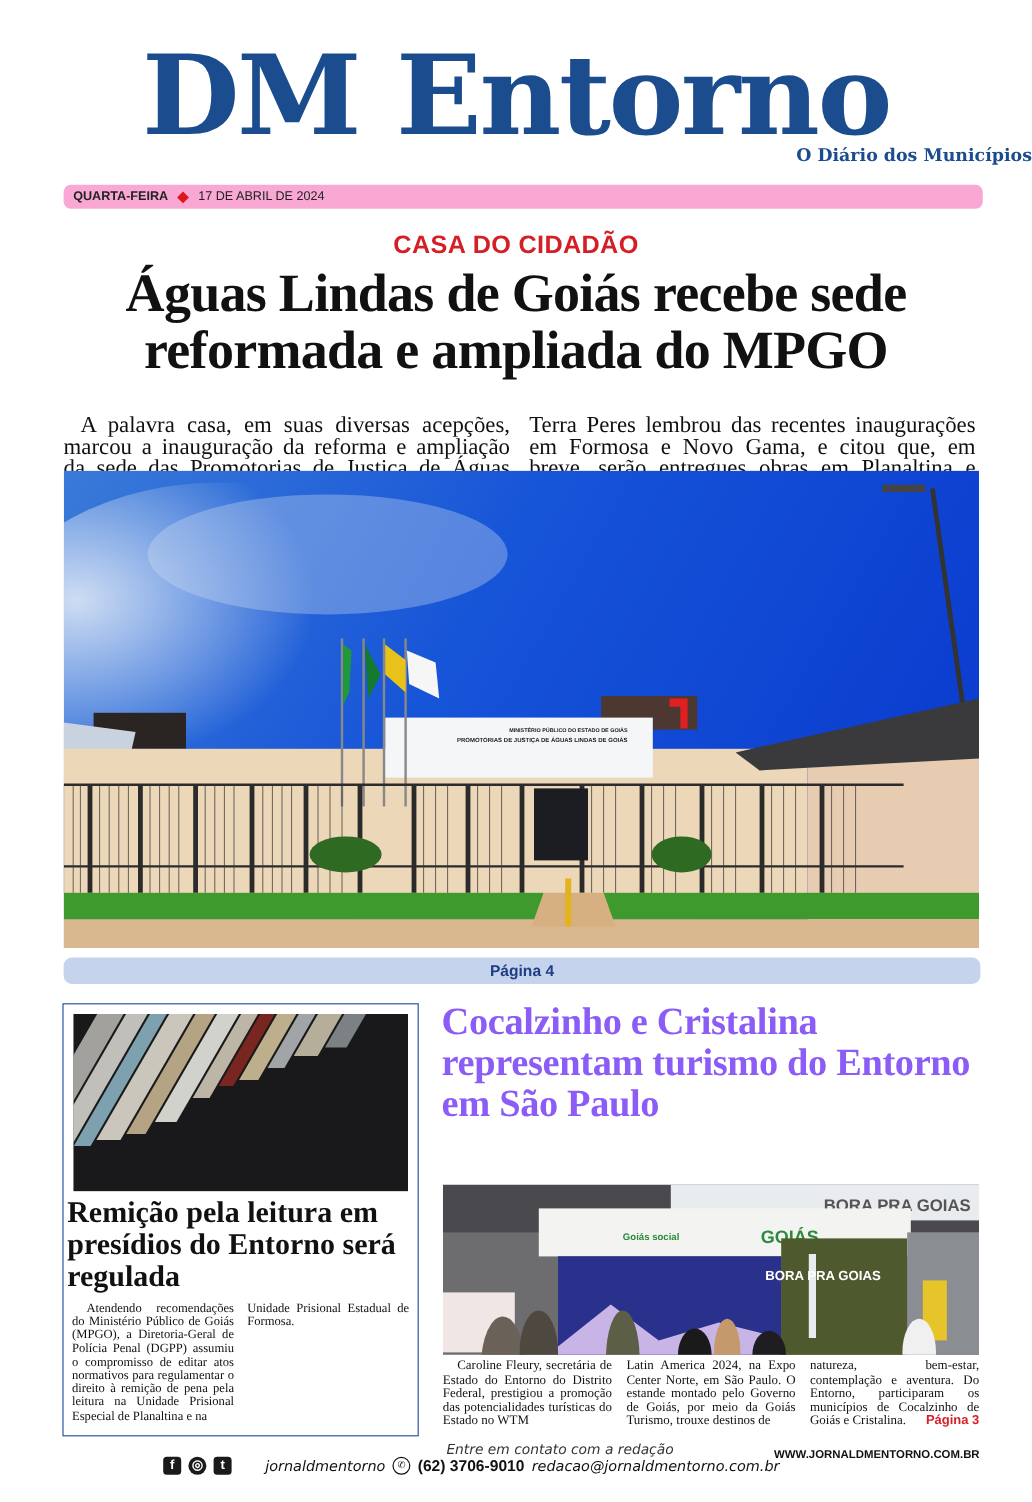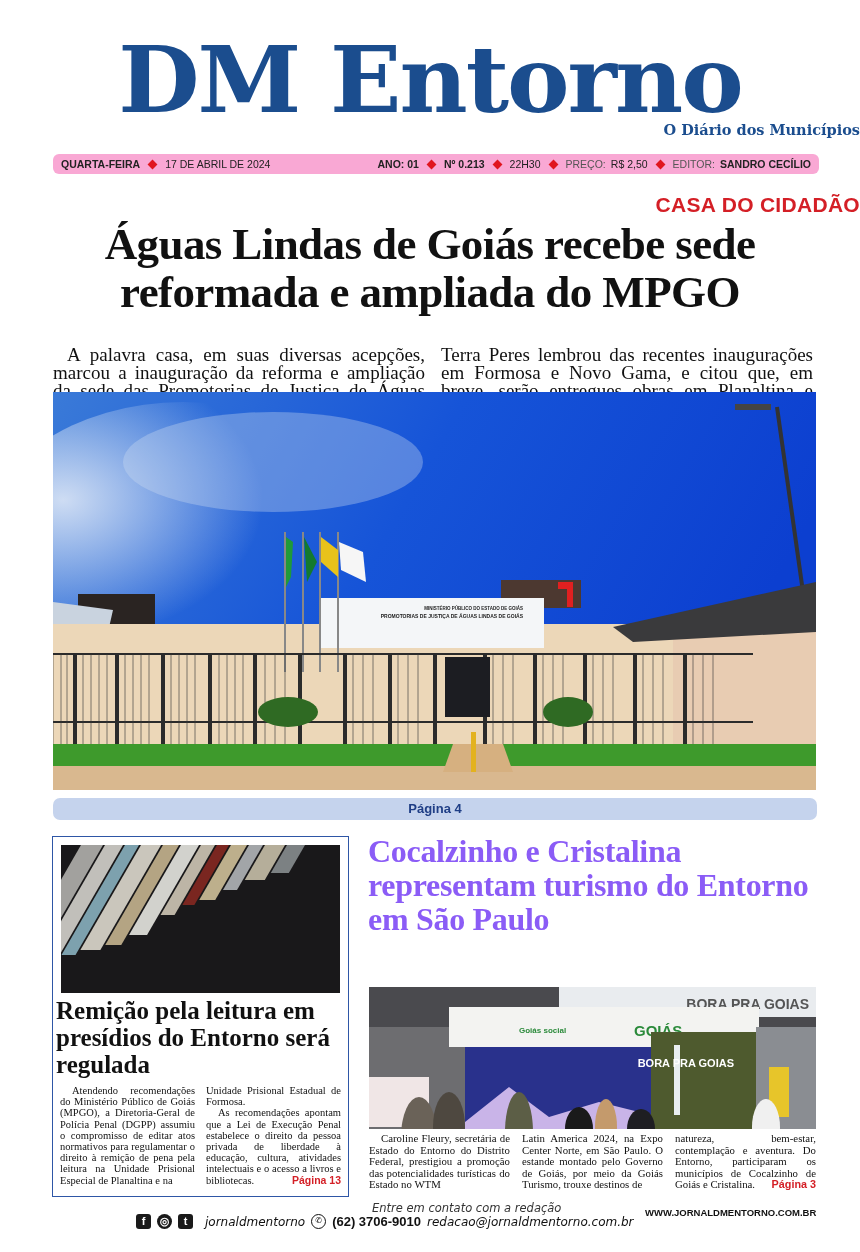--- a/index.html
+++ b/index.html
@@ -10,21 +10,21 @@
   
   .logo{left:0;width:860px;top:32px;text-align:center;font-family:"DejaVu Serif",serif;font-weight:bold;font-size:92px;line-height:96px;color:#1b4d8e;letter-spacing:-2px;transform:scaleX(1.02)}
   .tagline{left:0;width:860px;top:121px;text-align:right;font-family:"DejaVu Serif",serif;font-weight:bold;font-size:14.5px;color:#1b4d8e}
 
   .infobar{left:53px;top:154px;width:766px;height:20px;background:#f9a8d4;border-radius:6px;font-family:"Liberation Sans",sans-serif;font-size:10.5px;color:#222;display:flex;align-items:center;justify-content:space-between;padding:0 8px}
   .infobar .seg{display:flex;align-items:center;gap:5px;white-space:nowrap}
   .b{font-weight:bold}
   .muted{color:#555}
   .diamond{display:inline-block;width:7px;height:7px;background:#e0161f;transform:rotate(45deg);margin:0 4px}
 
-  .kicker{left:0;width:860px;top:193px;text-align:right;font-family:"Liberation Sans",sans-serif;font-weight:bold;font-size:21px;color:#d41f26;letter-spacing:0.3px}
+  .kicker{left:0;width:860px;top:193px;text-align:center;font-family:"Liberation Sans",sans-serif;font-weight:bold;font-size:21px;color:#d41f26;letter-spacing:0.3px}
   .headline{left:40px;width:780px;top:220px;text-align:center;font-family:"Liberation Serif",serif;font-weight:bold;font-size:45px;line-height:48px;color:#111;letter-spacing:-0.6px}
 
   .lede{top:346px;width:372px;font-size:19px;line-height:18px;text-align:justify;color:#111}
   .lede.c1{left:53px;text-indent:14px}
   .lede.c2{left:441px}
 
   .photo{left:53px;top:392px;width:763px;height:398px;overflow:hidden}
 
   .pagebar{left:53px;top:798px;width:764px;height:22px;background:#c5d3ed;border-radius:7px;text-align:center;font-family:"Liberation Sans",sans-serif;font-weight:bold;font-size:13px;line-height:22px;color:#1f3e86}
 
@@ -60,33 +60,20 @@
 <body>
 
 <div class="abs logo">DM Entorno</div>
 <div class="abs tagline">O Diário dos Municípios</div>
 
 <div class="abs infobar">
   <div class="seg">
     <span class="b">QUARTA-FEIRA</span>
     <span class="diamond"></span>
     <span>17 DE ABRIL DE 2024</span>
-  </div>
-  <div class="seg">
-    <span class="b">ANO: 01</span>
-    <span class="diamond"></span>
-    <span class="b">Nº 0.213</span>
-    <span class="diamond"></span>
-    <span>22H30</span>
-    <span class="diamond"></span>
-    <span class="muted">PREÇO:</span>
-    <span>R$ 2,50</span>
-    <span class="diamond"></span>
-    <span class="muted">EDITOR:</span>
-    <span class="b">SANDRO CECÍLIO</span>
   </div>
 </div>
 
 <div class="abs kicker">CASA DO CIDADÃO</div>
 <h1 class="abs headline">Águas Lindas de Goiás recebe sede reformada e ampliada do MPGO</h1>
 <p class="abs lede c1">A palavra casa, em suas diversas acepções, marcou a inauguração da reforma e ampliação da sede das Promotorias de Justiça de Águas Lindas de Goiás. Cyro</p>
 <p class="abs lede c2">Terra Peres lembrou das recentes inaugurações em Formosa e Novo Gama, e citou que, em breve, serão entregues obras em Planaltina e Cidade Ocidental.</p>
 
 <div class="abs photo">
   <svg width="763" height="398" viewBox="0 0 763 398">
@@ -189,21 +176,20 @@
       <rect x="204" y="0" width="20" height="35" fill="#cfc7b0"></rect>
       <rect x="226" y="0" width="18" height="28" fill="#8e9396"></rect>
     </g>
     <rect width="279" height="148" fill="#000" opacity="0.12"></rect>
   </svg>
 </div>
 <h2 class="abs box-title">Remição pela leitura em presídios do Entorno será regulada</h2>
 <p class="abs box-text c1 indent">Atendendo recomendações do Ministério Público de Goiás (MPGO), a Diretoria-Geral de Polícia Penal (DGPP) assumiu o compromisso de editar atos normativos para regulamentar o direito à remição de pena pela leitura na Unidade Prisional Especial de Planaltina e na</p>
 <div class="abs box-text c2">
   <p>Unidade Prisional Estadual de Formosa.</p>
-  <p class="indent"><span>As recomendações apontam que a Lei de Execução Penal estabelece o direito da pessoa privada de liberdade à educação, cultura, atividades intelectuais e o acesso a livros e bibliotecas.</span> <span class="pref">Página 13</span></p>
 </div>
 
 <h2 class="abs r-title">Cocalzinho e Cristalina representam turismo do Entorno em São Paulo</h2>
 <div class="abs r-img">
   <svg width="447" height="194" viewBox="0 0 447 194">
     <rect width="447" height="194" fill="#6d6d70"></rect>
     <rect x="0" y="0" width="447" height="40" fill="#4a4a4e"></rect>
     <rect x="190" y="0" width="257" height="30" fill="#e9ecef"></rect>
     <text x="440" y="22" font-family="Liberation Sans, sans-serif" font-size="14" font-weight="bold" fill="#555" text-anchor="end">BORA PRA GOIAS</text>
     <rect x="80" y="20" width="310" height="40" fill="#f3f3f1"></rect>
@@ -234,17 +220,17 @@
 <p class="abs r-text c1 indent">Caroline Fleury, secretária de Estado do Entorno do Distrito Federal, prestigiou a promoção das potencialidades turísticas do Estado no WTM</p>
 <p class="abs r-text c2">Latin America 2024, na Expo Center Norte, em São Paulo. O estande montado pelo Governo de Goiás, por meio da Goiás Turismo, trouxe destinos de</p>
 <p class="abs r-text c3"><span>natureza, bem-estar, contemplação e aventura. Do Entorno, participaram os municípios de Cocalzinho de Goiás e Cristalina.</span> <span class="pref">Página 3</span></p>
 
 <div class="abs footer-contact">Entre em contato com a redação</div>
 <div class="abs footer-url">WWW.JORNALDMENTORNO.COM.BR</div>
 <div class="abs footer-row">
   <span class="social">f</span>
   <span class="social round">◎</span>
   <span class="social">t</span>
-  <span class="it" style="margin-left:6px">jornaldmentorno</span>
+  <span class="it" style="margin-left:22px">jornaldmentorno</span>
   <span class="wa">✆</span>
   <span class="phone">(62) 3706-9010</span>
   <span class="it">redacao@jornaldmentorno.com.br</span>
 </div>
 
 </body></html>

